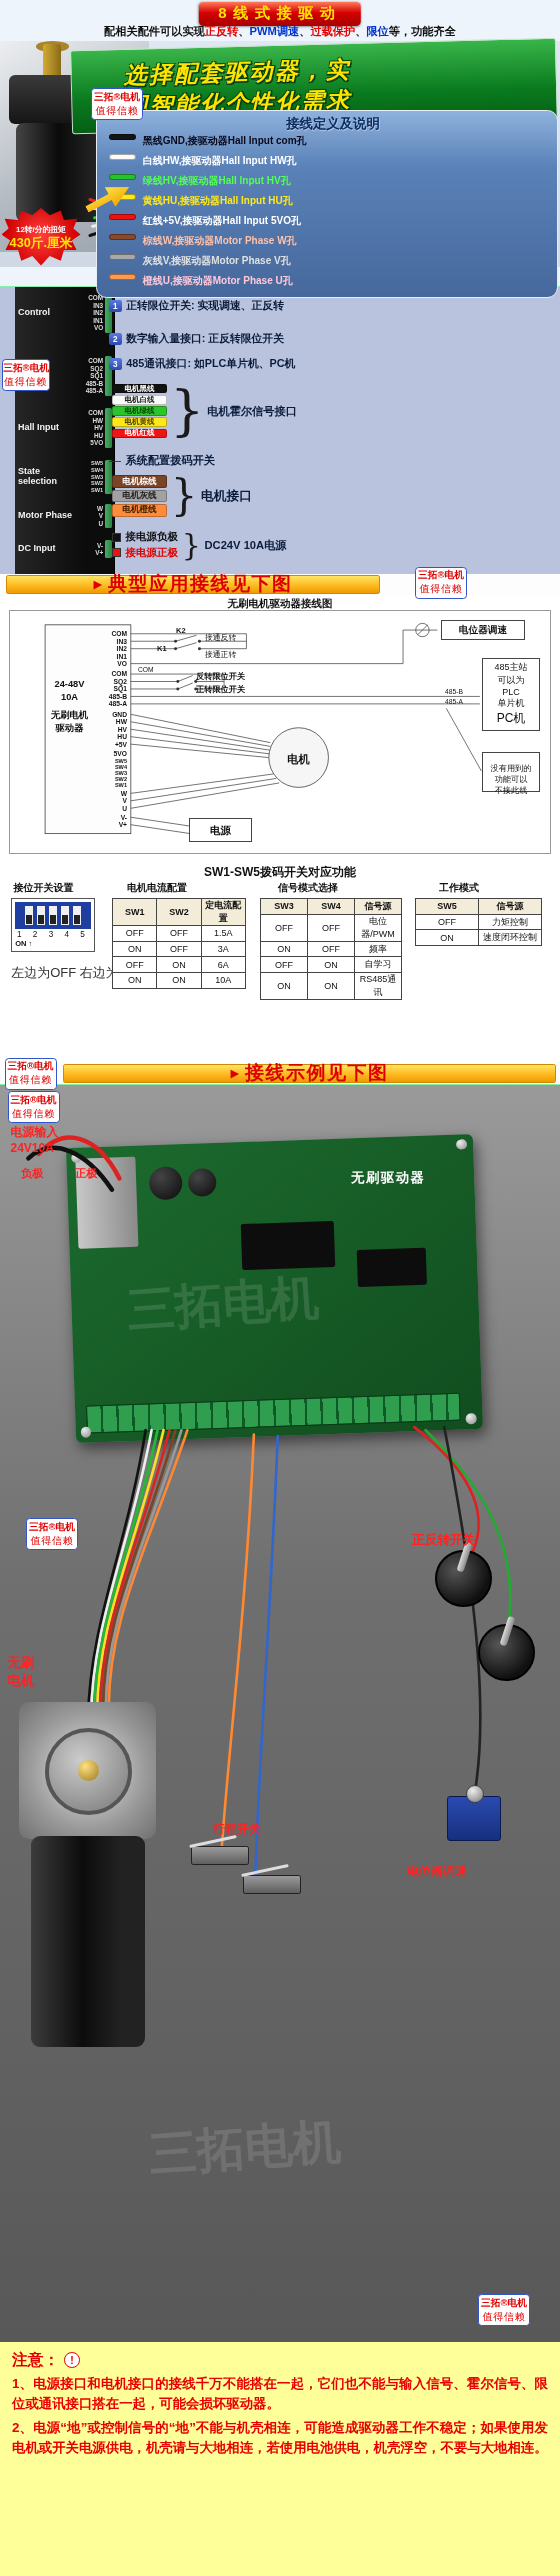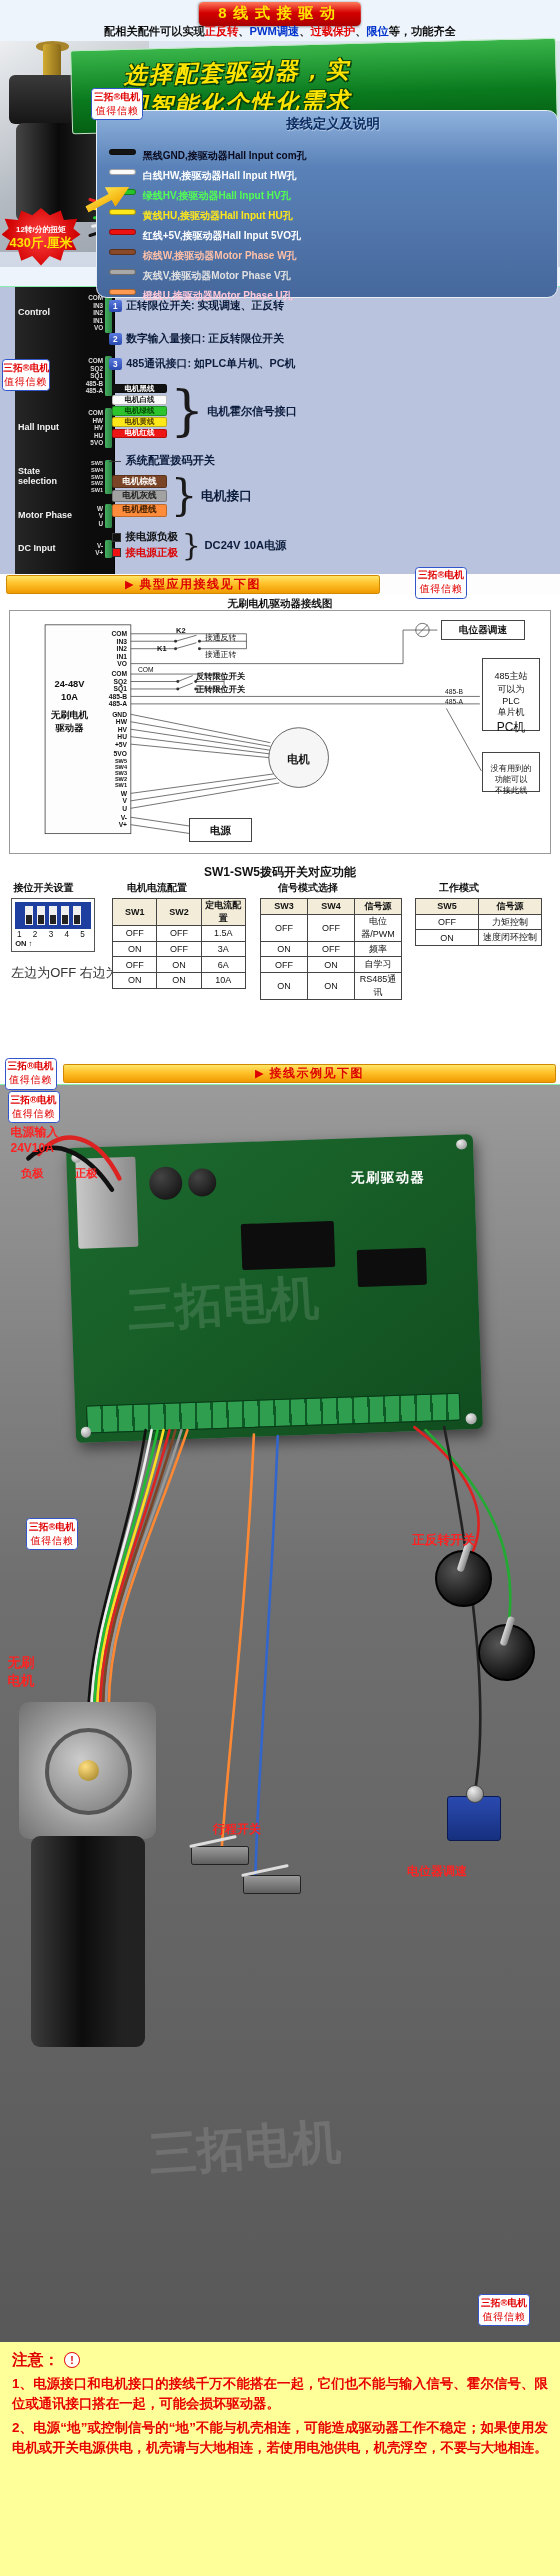--- a/index.html
+++ b/index.html
@@ -20,39 +20,39 @@
 .sec-hero{background:linear-gradient(180deg,#dfe8f2,#cfd8e4)}
 .photo-area{left:0;top:0;width:149px;height:211px;background:linear-gradient(150deg,#eceef0,#b4bac2 55%,#9aa2ac);overflow:hidden}
 .m-shaft{left:43px;top:3px;width:18px;height:34px;background:linear-gradient(90deg,#d2ab32,#8a6a1a);border-radius:3px}
 .m-cap{left:36px;top:0;width:33px;height:10.5px;background:#a8842a;border-radius:50%}
 .m-gear{left:9px;top:34px;width:109px;height:49px;background:linear-gradient(180deg,#3a3a3a,#151515);border-radius:6px}
 .m-body{left:16.4px;top:82px;width:94px;height:99px;background:linear-gradient(90deg,#454545,#0a0a0a 45%,#2e2e2e);border-radius:7.5px}
 .m-wire{position:absolute;width:22.4px;height:3px;border-radius:1.5px}
 .green-banner{left:71px;top:3px;width:486px;height:84px;background:linear-gradient(180deg,#39b54a,#0a7a1e 60%,#056014);border:1.5px solid #bfe8c4;border-radius:3px;transform:rotate(-1.5deg);display:flex;flex-direction:column;justify-content:center;padding-left:52px;z-index:2}
 .green-banner div{color:#ffe400;font-size:23px;font-weight:bold;font-style:italic;letter-spacing:2.2px;text-shadow:1.5px 1.5px 0 #073f0e,-0.7px -0.7px 0 #073f0e,1.5px -0.7px 0 #073f0e,-0.7px 1.5px 0 #073f0e}
 .blue-panel{left:96px;top:69px;width:462px;height:188px;background:linear-gradient(180deg,#8fb2dd,#5a82b8 30%,#46689c);border:1.5px solid #e8eef6;border-radius:10.5px;padding:3.7px 0 0 12px;z-index:3}
-.bp-title{text-align:center;font-size:13.4px;font-weight:bold;color:#0b2d62;text-shadow:0.7px 0.7px 0.7px #b8cbe6;margin-bottom:16px}
+.bp-title{text-align:center;font-size:13.4px;font-weight:bold;color:#0b2d62;text-shadow:0.7px 0.7px 0.7px #b8cbe6;margin-bottom:1px}
 .wire-row{display:flex;height:20px}
 .wchip{width:27px;height:6.7px;border-radius:3px;border:0.7px solid rgba(0,0,0,.35);margin-right:6.7px;flex:none}
 .wire-row span{font-size:10px;font-weight:bold}
 .w1 .wchip{background:#141414}.w1 span{color:#0a0a1e}
 .w2 .wchip{background:#fafafa}.w2 span{color:#ffffff}
 .w3 .wchip{background:#27c32a}.w3 span{color:#52ff52}
 .w4 .wchip{background:#ffe81a}.w4 span{color:#ffe81a}
 .w5 .wchip{background:#ee1111}.w5 span{color:#ffffff}
 .w6 .wchip{background:#8a4a2a}.w6 span{color:#ffc0a8}
 .w7 .wchip{background:#a8a8a8}.w7 span{color:#e0e0e0}
 .w8 .wchip{background:#ff9a50}.w8 span{color:#ffc8d8}
 .burst{left:1.5px;top:167px;width:79px;height:60px;background:radial-gradient(circle at 50% 45%,#ff4040,#d00000 70%);clip-path:polygon(50% 0%,61% 12%,75% 4%,79% 20%,96% 18%,91% 34%,100% 44%,89% 54%,95% 70%,79% 70%,75% 88%,61% 80%,50% 96%,39% 80%,25% 88%,21% 70%,5% 70%,11% 54%,0% 44%,9% 34%,4% 18%,21% 20%,25% 4%,39% 12%);display:flex;flex-direction:column;align-items:center;justify-content:center;z-index:5}
 .burst .t1{color:#fff;font-size:7.8px;font-weight:bold}
 .burst .t2{color:#ffe400;font-size:12.7px;font-weight:bold}
 .yarrow{left:84px;top:146px;width:48px;height:22.4px;background:linear-gradient(180deg,#ffe24a,#f0a800);clip-path:polygon(0 35%,55% 35%,55% 0,100% 50%,55% 100%,55% 65%,0 65%);transform:rotate(-28deg);z-index:4}
 
 .ybanner{background:linear-gradient(180deg,#ffe567,#ffc12a 45%,#f09a00);border:0.7px solid #d08800;border-radius:2.2px;display:flex;align-items:center;justify-content:center;gap:6px}
-.ybanner .txt{color:#dd0000;font-weight:bold;font-size:12px;letter-spacing:1.5px;white-space:nowrap}
+.ybanner .txt{color:#dd0000;font-weight:bold;font-size:19px;letter-spacing:1.5px;white-space:nowrap}
 .ybanner .arr{color:#dd0000;font-size:11.2px}
 .sec-banner1{background:#eef4fb}
 
 .sec-driver{background:#b9c3de}
 .bpanel{left:15px;top:0;width:100px;height:287px;background:linear-gradient(90deg,#262626,#0c0c0c 70%);border-right:1.5px solid #000}
 .bp-group{position:absolute;left:3px;width:94px;display:flex;align-items:center}
 .bp-label{flex:1;color:#f2f2f2;font-weight:bold;font-size:9px;line-height:9.7px}
 .bp-pins{width:30px;text-align:right;color:#ddd;font-size:6.4px;line-height:7.5px;font-weight:bold;margin-right:2.2px}
 .bp-pins.sm{font-size:5.6px;line-height:6.7px}
 .bp-strip{width:6.7px;background:linear-gradient(90deg,#45b060,#2d8045);border-radius:1.5px;flex:none}
@@ -412,21 +412,21 @@
     <div class="dlabel b" style="left:176px;top:31px;font-size:7.5px">K2</div>
     <div class="dlabel" style="left:205px;top:37px;font-size:7.8px">接通反转</div>
     <div class="dlabel b" style="left:157px;top:49px;font-size:7.5px">K1</div>
     <div class="dlabel" style="left:205px;top:54px;font-size:7.8px">接通正转</div>
     <div class="dbox" style="left:441px;top:25.4px;width:84px;height:19.4px;line-height:18px;font-size:9.7px;font-weight:bold">电位器调速</div>
     <div class="dlabel" style="left:138px;top:71px;font-size:6.7px">COM</div>
     <div class="dlabel b" style="left:196px;top:76px">反转限位开关</div>
     <div class="dlabel b" style="left:196px;top:89px">正转限位开关</div>
     <div class="dlabel" style="left:445px;top:93px;font-size:6.7px">485-B</div>
     <div class="dlabel" style="left:445px;top:103px;font-size:6.7px">485-A</div>
-    <div class="dbox" style="left:482px;top:63px;width:58px;height:73px;padding-top:11px">
+    <div class="dbox" style="left:482px;top:63px;width:58px;height:73px;padding-top:2px">
       <div style="font-size:9px">485主站</div>
       <div style="font-size:9px">可以为</div>
       <div style="font-size:9px">PLC</div>
       <div style="font-size:9px">单片机</div>
       <div style="font-size:12px">PC机</div>
     </div>
     <div class="dbox" style="left:482px;top:157px;width:58px;height:40px;padding-top:10px">
       <div style="font-size:8.2px">没有用到的</div>
       <div style="font-size:8.2px">功能可以</div>
       <div style="font-size:8.2px">不接此线</div>

